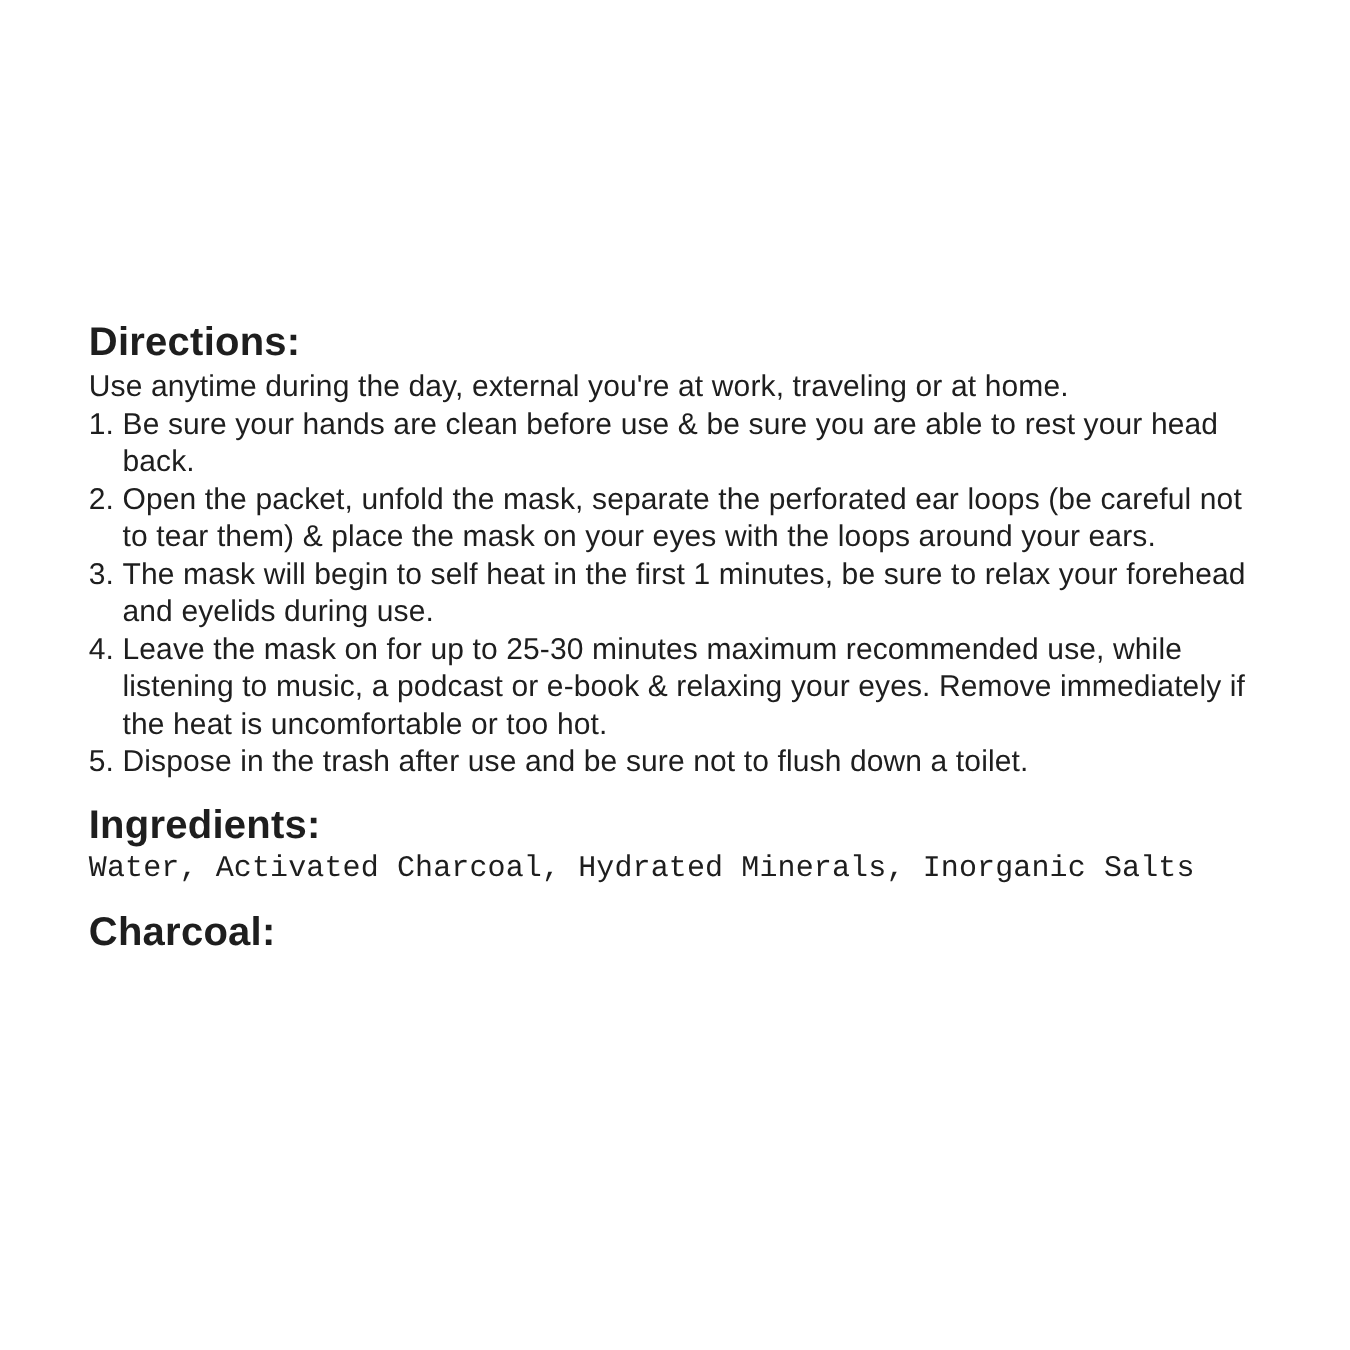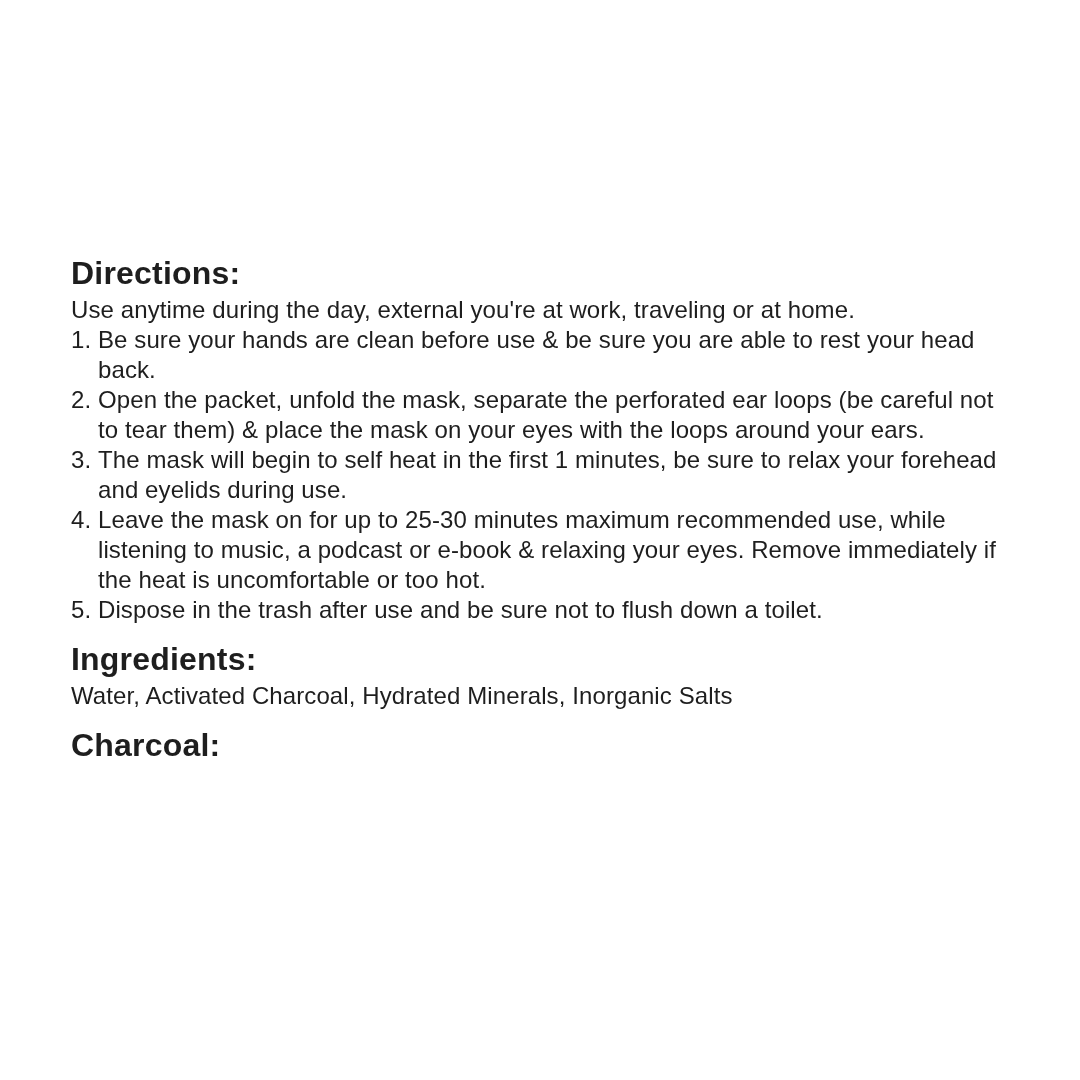--- a/index.html
+++ b/index.html
@@ -54,20 +54,21 @@
     flex: 1;
   }
   .section {
     margin-top: 15px;
   }
   .section:first-child {
     margin-top: 0;
   }
   .section-body {
     margin: 3px 0 0 0;
+    font-family: Liberation Mono, monospace;
   }
 </style>
 </head>
 <body>
 
 <div class="label-content">
 
   <section class="section">
     <h2 class="section-heading">Directions:</h2>
     <p class="body-text intro-line">Use anytime during the day, external you're at work, traveling or at home.</p>

